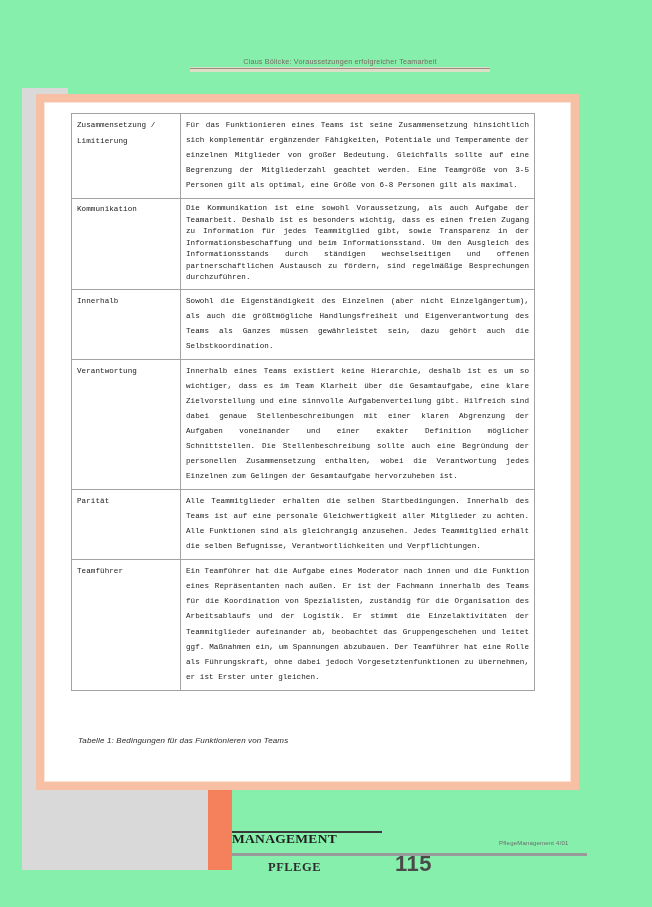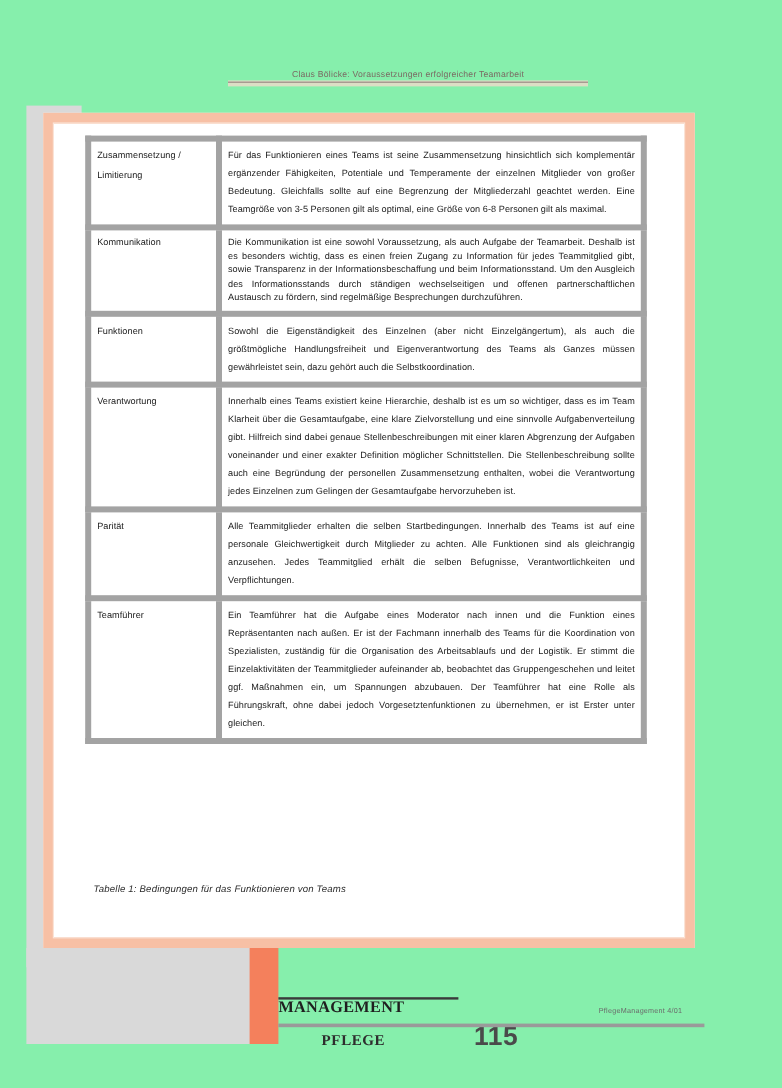--- a/index.html
+++ b/index.html
@@ -88,23 +88,24 @@
     left: 71px; top: 113px;
     width: 463px;
   }
   table.bedingungen {
     width: 463px;
     border-collapse: collapse;
     table-layout: fixed;
     color: #1a1a1a;
   }
   table.bedingungen td {
-    border: 5px solid #a3a3a3;
+    border: 1px solid #a3a3a3;
     vertical-align: top;
     padding: 4px 5px 5px 5px;
+    font-family: Liberation Mono, monospace;
   }
   td.term {
     width: 109px;
     font-size: 7.6px;
     line-height: 2.05;
     letter-spacing: 0.05px;
   }
   td.desc {
     width: 354px;
     font-size: 7.6px;
@@ -209,30 +210,30 @@
       <tbody>
         <tr data-row="0">
           <td class="term">Zusammensetzung / Limitierung</td>
           <td class="desc">Für das Funktionieren eines Teams ist seine Zusammensetzung hinsichtlich sich komplementär ergänzender Fähigkeiten, Potentiale und Temperamente der einzelnen Mitglieder von großer Bedeutung. Gleichfalls sollte auf eine Begrenzung der Mitgliederzahl geachtet werden. Eine Teamgröße von 3-5 Personen gilt als optimal, eine Größe von 6-8 Personen gilt als maximal.</td>
         </tr>
         <tr data-row="1">
           <td class="term">Kommunikation</td>
           <td class="desc">Die Kommunikation ist eine sowohl Voraussetzung, als auch Aufgabe der Teamarbeit. Deshalb ist es besonders wichtig, dass es einen freien Zugang zu Information für jedes Teammitglied gibt, sowie Transparenz in der Informationsbeschaffung und beim Informationsstand. Um den Ausgleich des Informationsstands durch ständigen wechselseitigen und offenen partnerschaftlichen Austausch zu fördern, sind regelmäßige Besprechungen durchzuführen.</td>
         </tr>
         <tr data-row="2">
-          <td class="term">Funktionen</td>
+          <td class="term">Innerhalb</td>
           <td class="desc">Sowohl die Eigenständigkeit des Einzelnen (aber nicht Einzelgängertum), als auch die größtmögliche Handlungsfreiheit und Eigenverantwortung des Teams als Ganzes müssen gewährleistet sein, dazu gehört auch die Selbstkoordination.</td>
         </tr>
         <tr data-row="3">
           <td class="term">Verantwortung</td>
           <td class="desc">Innerhalb eines Teams existiert keine Hierarchie, deshalb ist es um so wichtiger, dass es im Team Klarheit über die Gesamtaufgabe, eine klare Zielvorstellung und eine sinnvolle Aufgabenverteilung gibt. Hilfreich sind dabei genaue Stellenbeschreibungen mit einer klaren Abgrenzung der Aufgaben voneinander und einer exakter Definition möglicher Schnittstellen. Die Stellenbeschreibung sollte auch eine Begründung der personellen Zusammensetzung enthalten, wobei die Verantwortung jedes Einzelnen zum Gelingen der Gesamtaufgabe hervorzuheben ist.</td>
         </tr>
         <tr data-row="4">
           <td class="term">Parität</td>
-          <td class="desc">Alle Teammitglieder erhalten die selben Startbedingungen. Innerhalb des Teams ist auf eine personale Gleichwertigkeit durch Mitglieder zu achten. Alle Funktionen sind als gleichrangig anzusehen. Jedes Teammitglied erhält die selben Befugnisse, Verantwortlichkeiten und Verpflichtungen.</td>
+          <td class="desc">Alle Teammitglieder erhalten die selben Startbedingungen. Innerhalb des Teams ist auf eine personale Gleichwertigkeit aller Mitglieder zu achten. Alle Funktionen sind als gleichrangig anzusehen. Jedes Teammitglied erhält die selben Befugnisse, Verantwortlichkeiten und Verpflichtungen.</td>
         </tr>
         <tr data-row="5">
           <td class="term">Teamführer</td>
           <td class="desc">Ein Teamführer hat die Aufgabe eines Moderator nach innen und die Funktion eines Repräsentanten nach außen. Er ist der Fachmann innerhalb des Teams für die Koordination von Spezialisten, zuständig für die Organisation des Arbeitsablaufs und der Logistik. Er stimmt die Einzelaktivitäten der Teammitglieder aufeinander ab, beobachtet das Gruppengeschehen und leitet ggf. Maßnahmen ein, um Spannungen abzubauen. Der Teamführer hat eine Rolle als Führungskraft, ohne dabei jedoch Vorgesetztenfunktionen zu übernehmen, er ist Erster unter gleichen.</td>
         </tr>
       </tbody>
     </table>
   </div>
 
   <div class="caption">Tabelle 1: Bedingungen für das Funktionieren von Teams</div>

